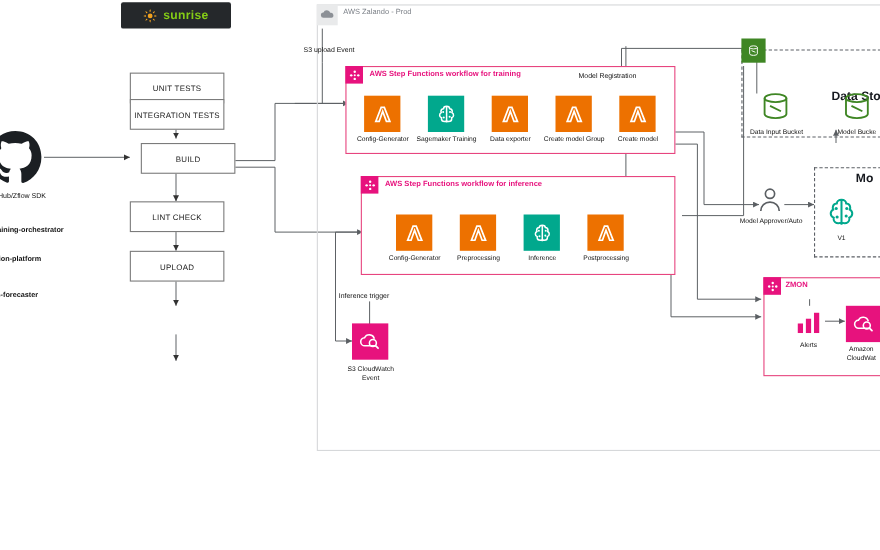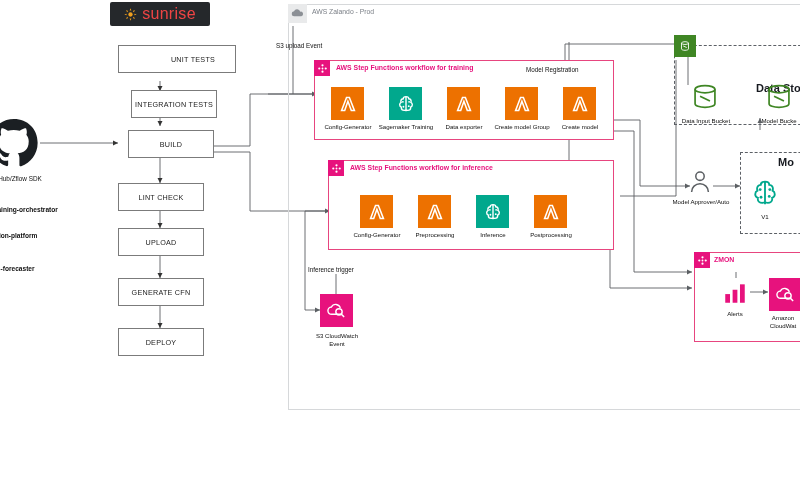--- a/index.html
+++ b/index.html
@@ -4,21 +4,21 @@
 <style>
   html,body{margin:0;padding:0;background:#ffffff;}
   body{width:800px;height:500px;overflow:hidden;font-family:"Liberation Sans",sans-serif;position:relative;}
   .canvas{position:absolute;left:0;top:0;width:800px;height:500px;}
   svg.wires{position:absolute;left:0;top:0;width:800px;height:500px;pointer-events:none;}
 
   
   .logo{position:absolute;left:110px;top:2px;width:100px;height:24px;background:#25282b;border-radius:2px;
         display:flex;align-items:center;justify-content:center;gap:5px;}
   .logo .glyph{width:13px;height:13px;display:block;}
-  .logo .txt{color:#ef4444;font-size:16px;letter-spacing:.3px;}
+  .logo .txt{color:#84cc16;font-size:11px;letter-spacing:.3px;font-weight:bold;}
 
   
   .stage{position:absolute;width:84px;height:26px;border:1px solid #7b7b7b;background:#fff;
          display:flex;align-items:center;justify-content:center;font-size:7.2px;color:#1a1a1a;letter-spacing:.25px;text-align:center;}
 
   
   .gh{position:absolute;left:-12px;top:118px;width:52px;height:52px;}
   .repo{position:absolute;font-size:6.6px;font-weight:bold;color:#111;white-space:nowrap;}
   .sdk{position:absolute;font-size:6.4px;color:#111;white-space:nowrap;}
 
@@ -138,27 +138,25 @@
   </div>
 
   <svg class="gh" viewBox="0 0 24 24">
     <path fill="#1b1f23" d="M12 .5C5.7.5.9 5.3.9 11.6c0 4.9 3.2 9.1 7.6 10.6.6.1.8-.2.8-.6v-2c-3.1.7-3.7-1.5-3.7-1.5-.5-1.3-1.2-1.6-1.2-1.6-1-.7.1-.7.1-.7 1.1.1 1.7 1.1 1.7 1.1 1 1.7 2.6 1.2 3.2.9.1-.7.4-1.2.7-1.5-2.5-.3-5.1-1.3-5.1-5.6 0-1.2.4-2.2 1.1-3-.1-.3-.5-1.4.1-2.9 0 0 .9-.3 3 1.1.9-.2 1.8-.4 2.7-.4.9 0 1.8.1 2.7.4 2.1-1.4 3-1.1 3-1.1.6 1.5.2 2.6.1 2.9.7.8 1.1 1.8 1.1 3 0 4.3-2.6 5.3-5.1 5.6.4.4.8 1.1.8 2.2v3.2c0 .3.2.7.8.6 4.4-1.5 7.6-5.7 7.6-10.6C23.1 5.3 18.3.5 12 .5z"></path>
   </svg>
   <div class="sdk" style="left:-10px;top:175px;">GitHub/Zflow SDK</div>
   <div class="repo" style="left:-26px;top:206px;">zflow-training-orchestrator</div>
   <div class="repo" style="left:-22px;top:232px;">execution-platform</div>
   <div class="repo" style="left:-16px;top:265px;">sales-forecaster</div>
 
-  <div class="stage" style="left:118px;top:45px;padding-left:32px;">UNIT TESTS</div>
-  <div class="stage" style="left:131px;top:90px;">INTEGRATION  TESTS</div>
+  <div class="stage" style="left:118px;top:66px;">UNIT TESTS</div>
+  <div class="stage" style="left:118px;top:90px;">INTEGRATION  TESTS</div>
   <div class="stage" style="left:128px;top:130px;">BUILD</div>
   <div class="stage" style="left:118px;top:228px;">UPLOAD</div>
   <div class="stage" style="left:118px;top:183px;">LINT CHECK</div>
-  <div class="stage" style="left:118px;top:278px;">GENERATE CFN</div>
-  <div class="stage" style="left:118px;top:328px;">DEPLOY</div>
 
   <div class="acct"></div>
   <div class="acct-tab">
     <svg width="13" height="13" viewBox="0 0 24 24">
       <path fill="#8c9096" d="M19 17H6a4.5 4.5 0 01-.4-9A6 6 0 0117 8.6a4.2 4.2 0 012 8.4z"></path>
     </svg>
   </div>
   <div class="acct-label">AWS Zalando - Prod</div>
   <div class="flab" style="left:276px;top:42px;">S3 upload Event</div>
 

